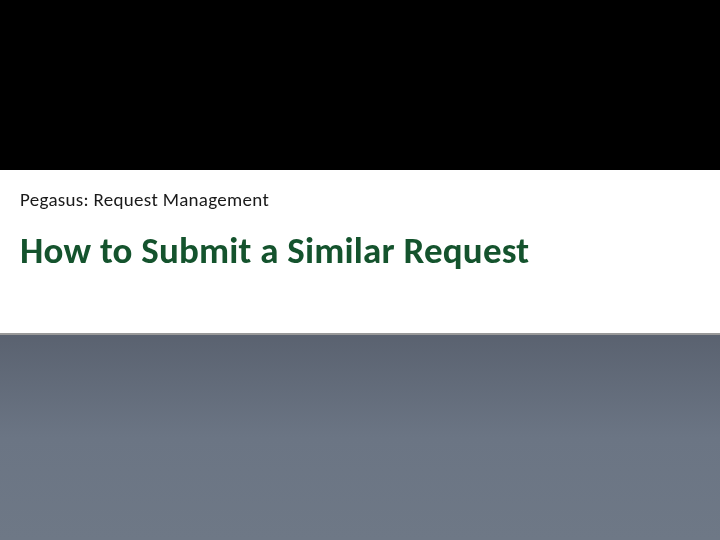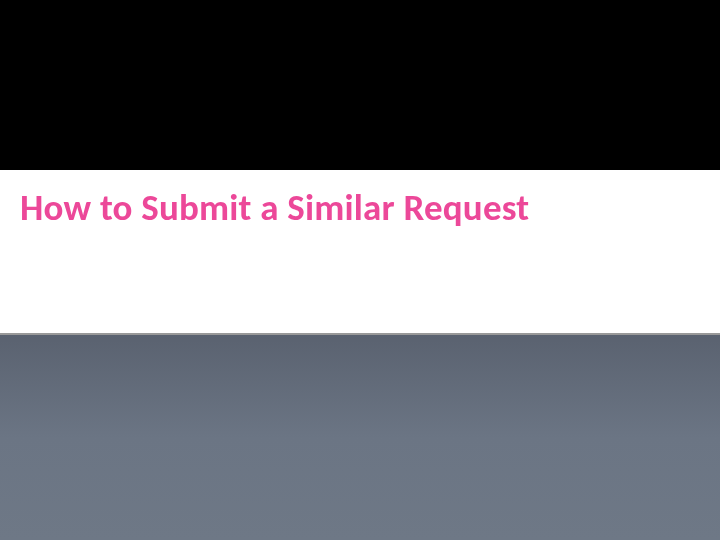--- a/index.html
+++ b/index.html
@@ -37,28 +37,29 @@
     }
     .subtitle {
       font-size: 19px;
       color: #1a1a1a;
       font-weight: 400;
       letter-spacing: 0.3px;
       margin-bottom: 20px;
     }
     .title {
       font-size: 37px;
-      color: #ec4899;
+      color: #14532d;
       font-weight: 700;
       letter-spacing: 0.2px;
       line-height: 1.1;
     }
   </style>
 </head>
 <body>
 
 <div class="slide">
   <div class="top-section"></div>
   <div class="content-band">
+    <div class="subtitle">Pegasus: Request Management</div>
     <div class="title">How to Submit a Similar Request</div>
   </div>
   <div class="bottom-section"></div>
 </div>
 
 </body></html>

